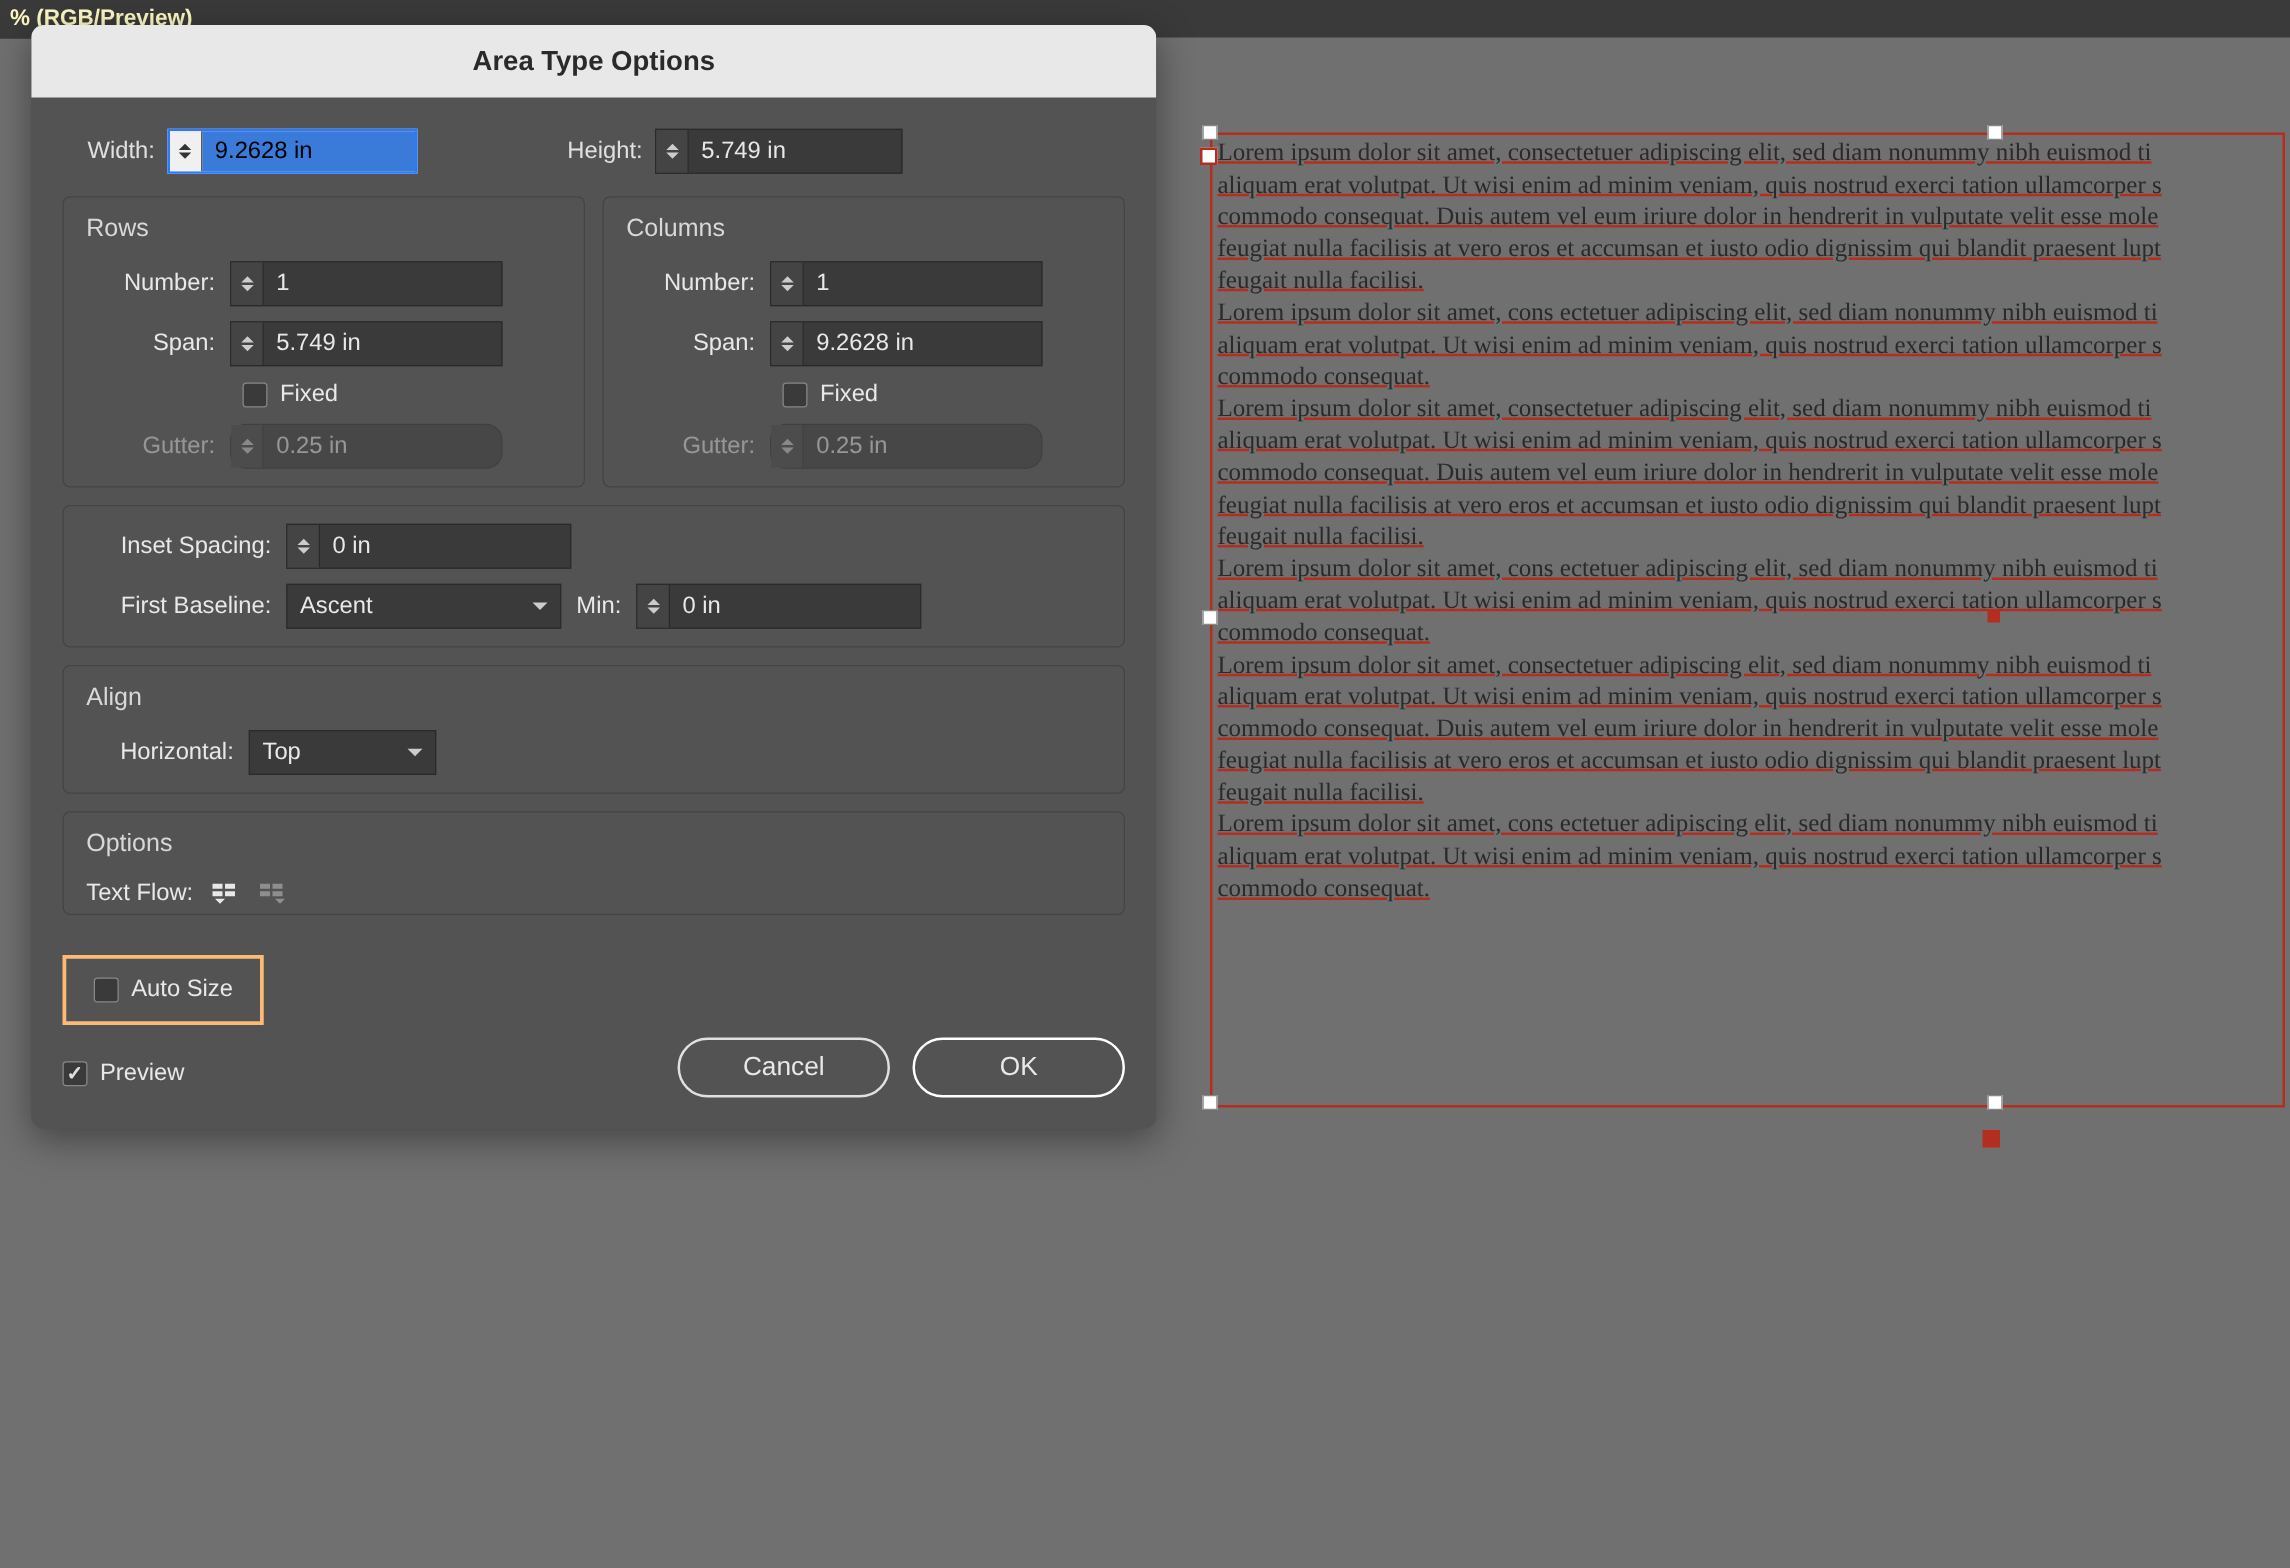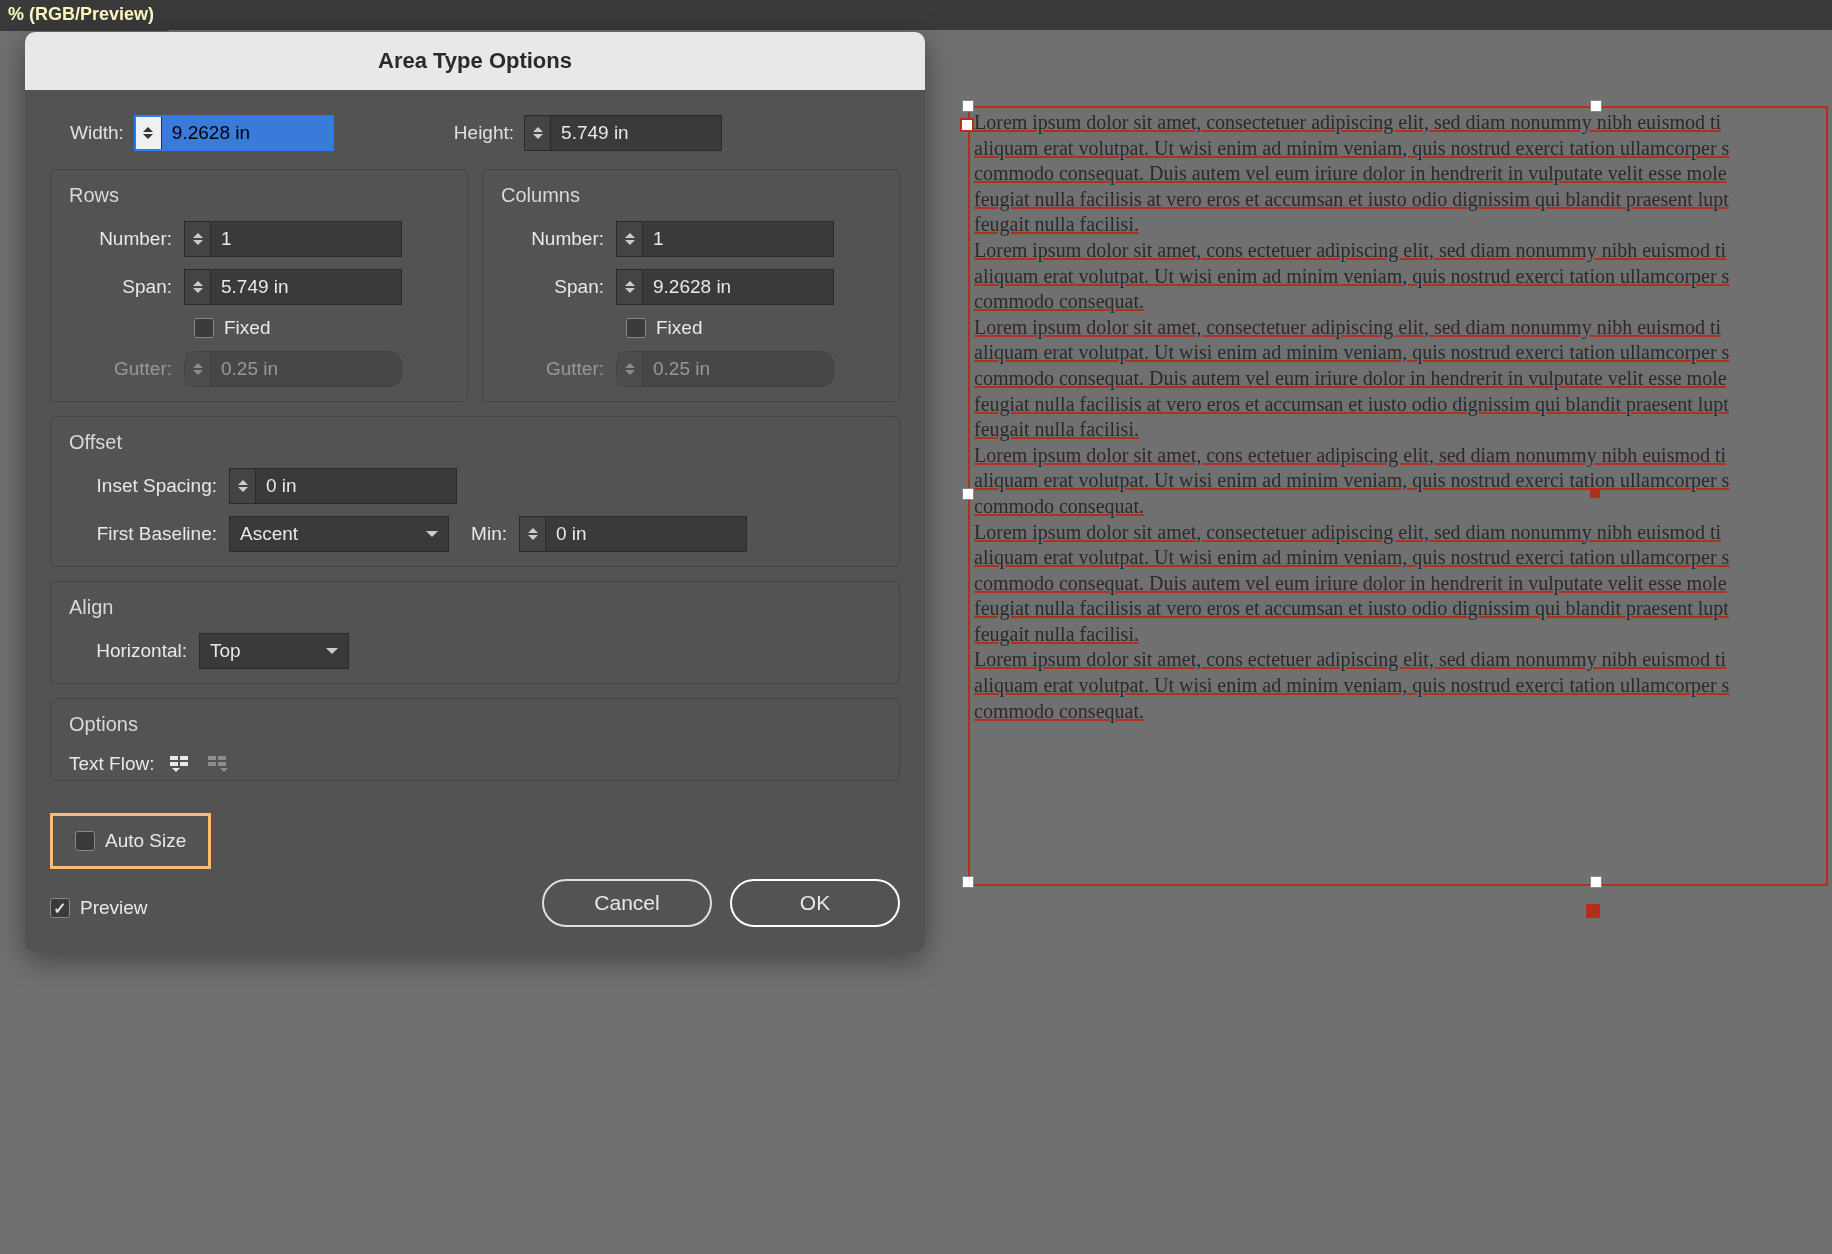--- a/index.html
+++ b/index.html
@@ -24,21 +24,21 @@
   font-weight: 600;
 }
 .dark-strip {
   position: absolute;
   top: 0; left: 0; right: 0;
   height: 30px;
   background: #3a3a3a;
 }
 .dialog {
   position: absolute;
-  top: 32px;
+  top: 20px;
   left: 25px;
   width: 900px;
   background: #535353;
   border-radius: 10px;
   box-shadow: 0 8px 30px rgba(0,0,0,0.4);
   overflow: hidden;
 }
 .dialog-title {
   background: #e8e8e8;
   color: #2a2a2a;
@@ -416,38 +416,37 @@
                 <div class="arr-down"></div>
               </div>
             <div class="input" style="min-width:190px;">0.25 in</div>
           </div>
         </div>
       </div>
     </div>
 
     
     <div class="panel">
-      <div class="panel-title">Offset</div>
       <div class="form-row">
         <div class="lbl" style="width:160px;">Inset Spacing:</div>
         <div class="stepper">
           <div class="arrows">
               <div class="arr-up"></div>
               <div class="arr-down"></div>
             </div>
           <div class="input" style="min-width:200px;">0 in</div>
         </div>
       </div>
       <div class="form-row">
         <div class="lbl" style="width:160px;">First Baseline:</div>
         <div class="select" style="min-width:220px;">
           <span>Ascent</span>
           <div class="chev"></div>
         </div>
-        <div class="lbl" style="width:70px;">Min:</div>
+        <div class="lbl" style="width:60px;">Min:</div>
         <div class="stepper">
           <div class="arrows">
               <div class="arr-up"></div>
               <div class="arr-down"></div>
             </div>
           <div class="input" style="min-width:200px;">0 in</div>
         </div>
       </div>
     </div>
 

